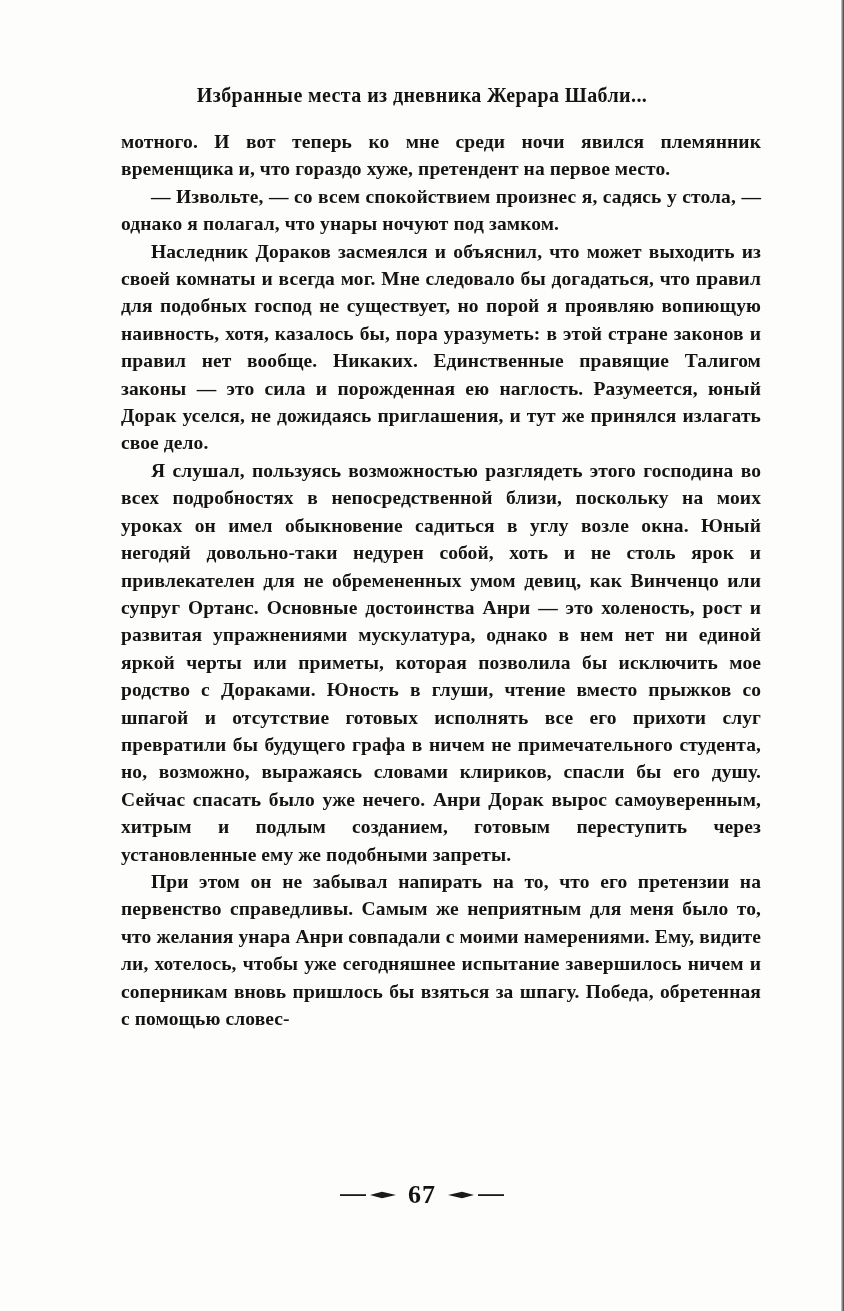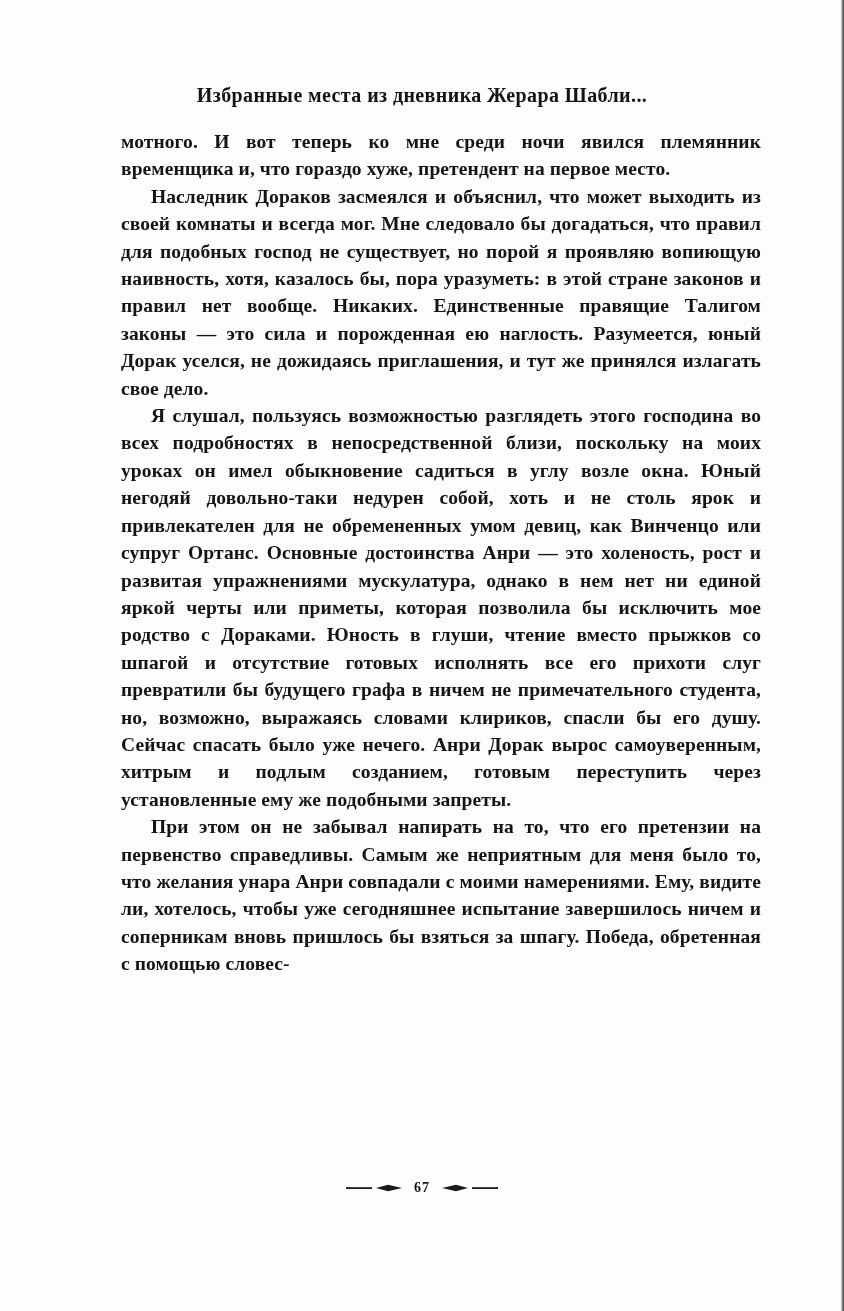--- a/index.html
+++ b/index.html
@@ -58,38 +58,39 @@
     position: absolute;
     top: 1180px;
     left: 0;
     width: 100%;
     display: flex;
     align-items: center;
     justify-content: center;
     gap: 12px;
   }
   .page-number {
-    font-size: 14px;
+    font-size: 26px;
     font-weight: 700;
     letter-spacing: 1px;
   }
   .ornament {
     display: inline-flex;
     align-items: center;
   }
 </style>
 </head>
 <body>
 
 <div class="page">
 
   <div class="running-header">Избранные места из дневника Жерара Шабли...</div>
 
   <div class="body-text">
     <p class="para no-indent">мотного. И вот теперь ко мне среди ночи явился племянник временщика и, что гораздо хуже, претендент на первое место.</p>
+    <p class="para">— Извольте, — со всем спокойствием произнес я, садясь у стола, — однако я полагал, что унары ночуют под замком.</p>
     <p class="para">Наследник Дораков засмеялся и объяснил, что может выходить из своей комнаты и всегда мог. Мне следовало бы догадаться, что правил для подобных господ не существует, но порой я проявляю вопиющую наивность, хотя, казалось бы, пора уразуметь: в этой стране законов и правил нет вообще. Никаких. Единственные правящие Талигом законы — это сила и порожденная ею наглость. Разумеется, юный Дорак уселся, не дожидаясь приглашения, и тут же принялся излагать свое дело.</p>
     <p class="para">Я слушал, пользуясь возможностью разглядеть этого господина во всех подробностях в непосредственной близи, поскольку на моих уроках он имел обыкновение садиться в углу возле окна. Юный негодяй довольно-таки недурен собой, хоть и не столь ярок и привлекателен для не обремененных умом девиц, как Винченцо или супруг Ортанс. Основные достоинства Анри — это холеность, рост и развитая упражнениями мускулатура, однако в нем нет ни единой яркой черты или приметы, которая позволила бы исключить мое родство с Дораками. Юность в глуши, чтение вместо прыжков со шпагой и отсутствие готовых исполнять все его прихоти слуг превратили бы будущего графа в ничем не примечательного студента, но, возможно, выражаясь словами клириков, спасли бы его душу. Сейчас спасать было уже нечего. Анри Дорак вырос самоуверенным, хитрым и подлым созданием, готовым переступить через установленные ему же подобными запреты.</p>
     <p class="para">При этом он не забывал напирать на то, что его претензии на первенство справедливы. Самым же неприятным для меня было то, что желания унара Анри совпадали с моими намерениями. Ему, видите ли, хотелось, чтобы уже сегодняшнее испытание завершилось ничем и соперникам вновь пришлось бы взяться за шпагу. Победа, обретенная с помощью словес-</p>
   </div>
 
   <div class="footer">
     <span class="ornament">
       <svg width="56" height="10" viewBox="0 0 56 10" aria-hidden="true">
         <rect x="0" y="4.2" width="26" height="1.8" fill="#1c1a18"></rect>
         <polygon points="30,5 42,1.8 56,5 42,8.2" fill="#1c1a18"></polygon>

